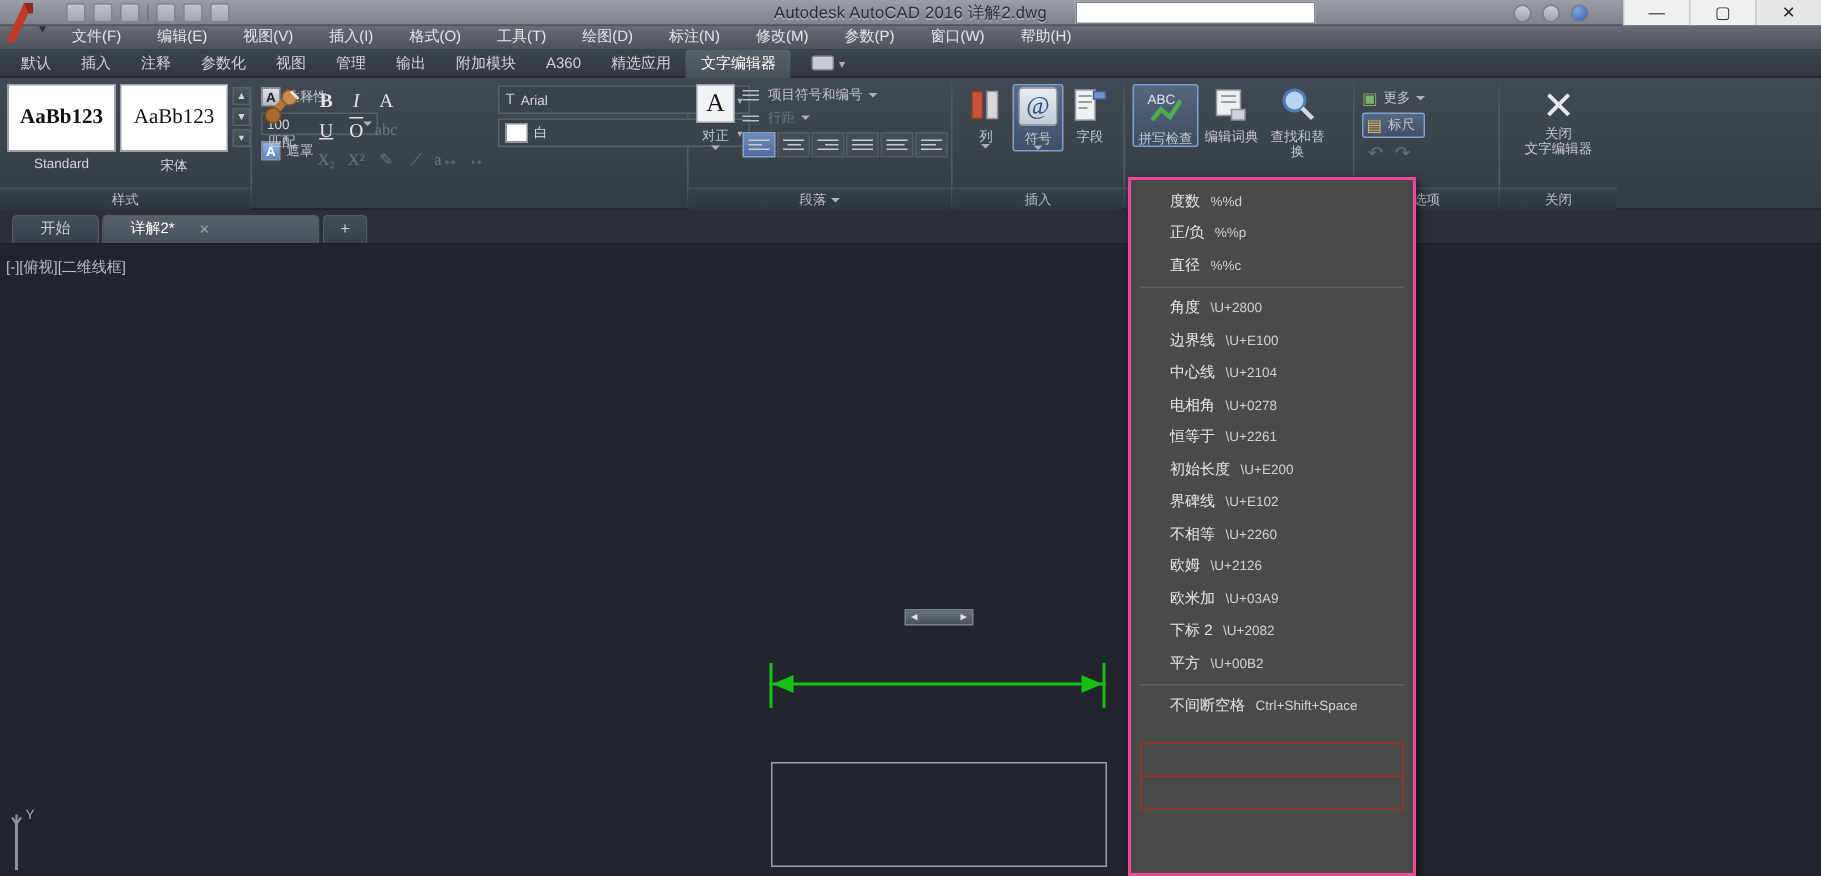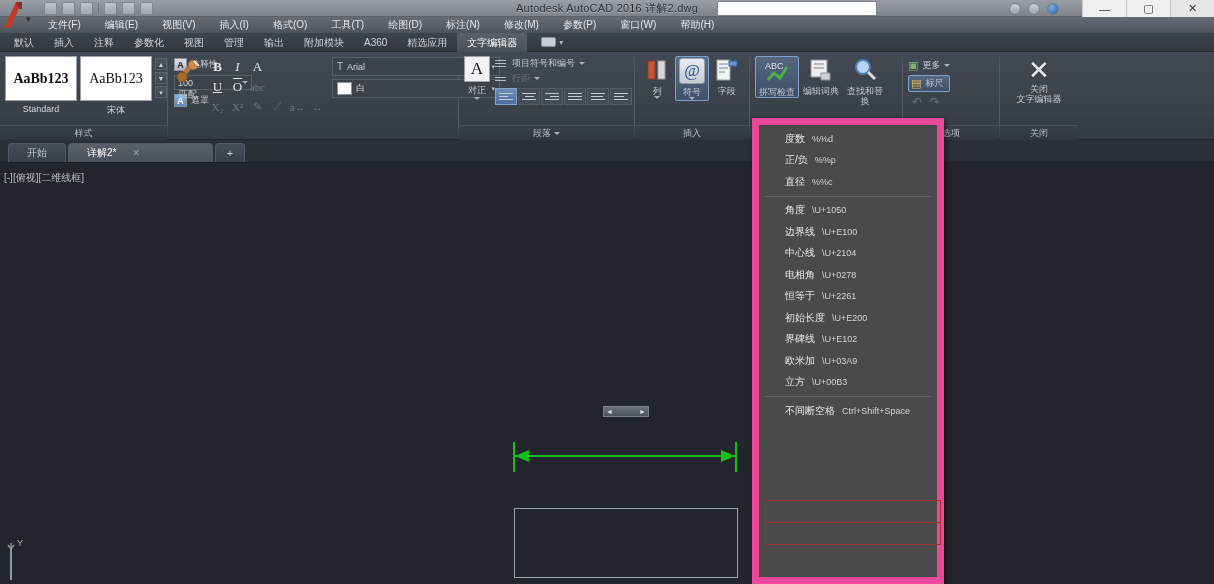--- a/index.html
+++ b/index.html
@@ -280,21 +280,21 @@
   .ted-bot i { display:block; width:11px;height:6px; background:#5b616a; border:1px solid #787e87;}
 
   .rect-obj {
     position:absolute; left:514px; top:345px; width:224px; height:70px;
     border: 1px solid #9aa0a8; background: transparent;
   }
 
   
   .symmenu {
     position:absolute; left: 752px; top: 118px; width: 192px; height: 466px;
-    background: #4a4a4a; border: 7px solid #ec4899;
+    background: #4a4a4a; border: 2px solid #ec4899;
     box-shadow: 2px 2px 6px rgba(0,0,0,.55);
     padding: 3px 0;
   }
   .sym-item {
     height: 21.5px; display:flex; align-items:center; padding-left: 26px; gap: 7px;
     white-space: nowrap;
   }
   .sym-item .sname { font-size: 10px; color: #e8e8e8; }
   .sym-item .scode { font-size: 9px; color: #d2d2d2; }
   .sym-div { height:1px; background:#636363; margin: 3px 6px; }
@@ -695,21 +695,21 @@
     </div>
     <div class="sym-item">
       <span class="sname">直径</span>
       <span class="scode">%%c</span>
     </div>
 
     <div class="sym-div"></div>
 
     <div class="sym-item">
       <span class="sname">角度</span>
-      <span class="scode">\U+1050</span>
+      <span class="scode">\U+2800</span>
     </div>
     <div class="sym-item">
       <span class="sname">边界线</span>
       <span class="scode">\U+E100</span>
     </div>
     <div class="sym-item">
       <span class="sname">中心线</span>
       <span class="scode">\U+2104</span>
     </div>
     <div class="sym-item">
@@ -722,26 +722,38 @@
     </div>
     <div class="sym-item">
       <span class="sname">初始长度</span>
       <span class="scode">\U+E200</span>
     </div>
     <div class="sym-item">
       <span class="sname">界碑线</span>
       <span class="scode">\U+E102</span>
     </div>
     <div class="sym-item">
+      <span class="sname">不相等</span>
+      <span class="scode">\U+2260</span>
+    </div>
+    <div class="sym-item">
+      <span class="sname">欧姆</span>
+      <span class="scode">\U+2126</span>
+    </div>
+    <div class="sym-item">
       <span class="sname">欧米加</span>
       <span class="scode">\U+03A9</span>
     </div>
     <div class="sym-item">
-      <span class="sname">立方</span>
-      <span class="scode">\U+00B3</span>
+      <span class="sname">下标 2</span>
+      <span class="scode">\U+2082</span>
+    </div>
+    <div class="sym-item">
+      <span class="sname">平方</span>
+      <span class="scode">\U+00B2</span>
     </div>
 
     <div class="sym-div"></div>
 
     <div class="sym-item">
       <span class="sname">不间断空格</span>
       <span class="scode">Ctrl+Shift+Space</span>
     </div>
 
     <div class="hl-box" style="top:375px;height:23px;"></div>

